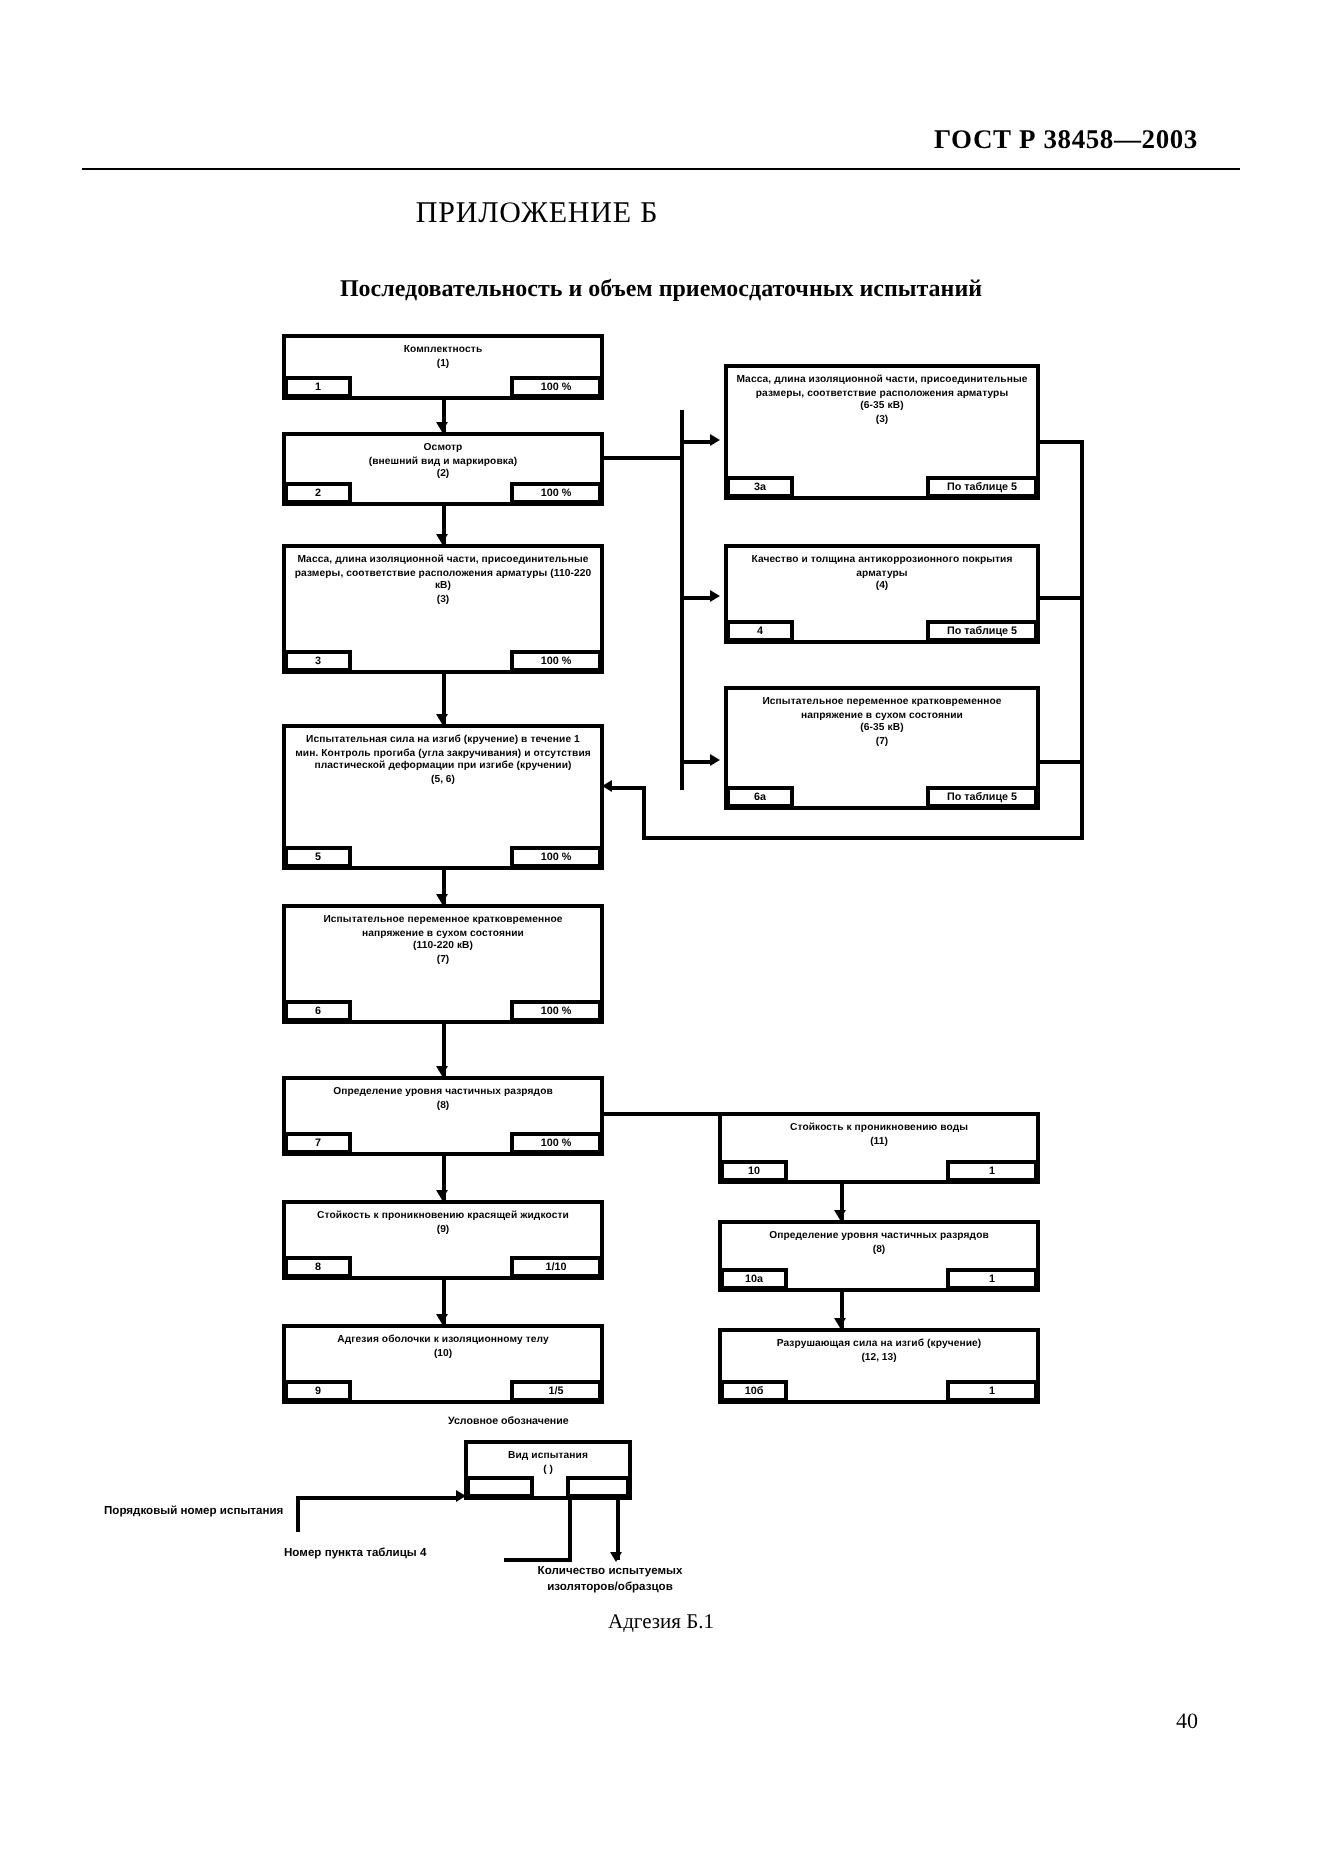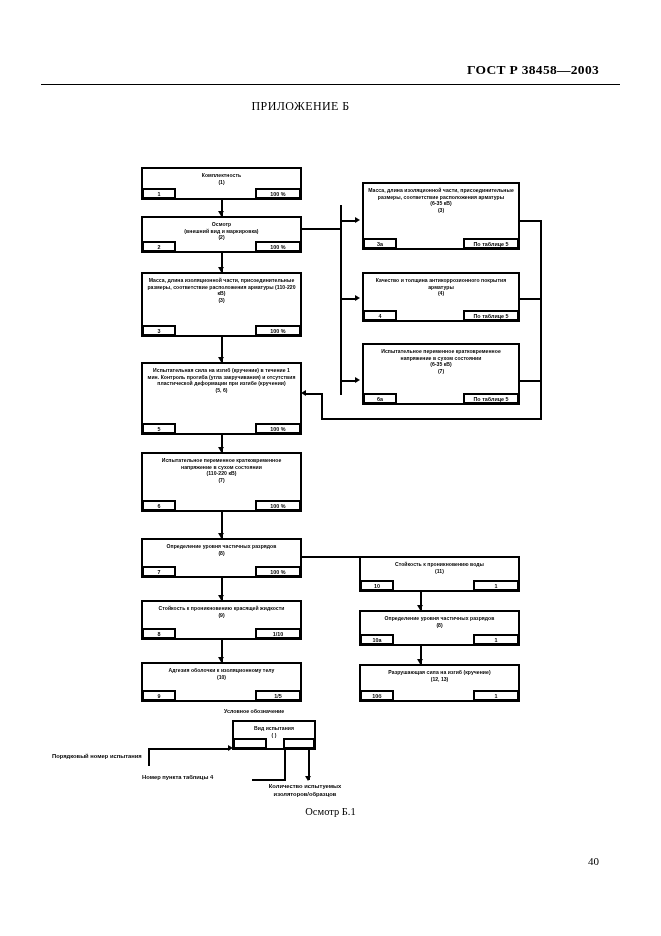--- a/index.html
+++ b/index.html
@@ -41,23 +41,22 @@
     background: #000;
   }
 
   
   .appendix-title {
     position: absolute;
     top: 99px;
     left: 0;
     width: 537px;
     text-align: center;
-    font-size: 12px;
+    font-size: 15px;
     letter-spacing: 0.4px;
-    padding-left: 32px;
   }
   .appendix-sub {
     position: absolute;
     top: 114px;
     left: 0;
     width: 661px;
     text-align: center;
     font-size: 10px;
   }
   .main-title {
@@ -220,20 +219,21 @@
 </style>
 </head>
 <body>
 
 <div class="page">
 
   <div class="std-header">ГОСТ Р 38458—2003</div>
   <div class="header-rule"></div>
 
   <div class="appendix-title">ПРИЛОЖЕНИЕ Б</div>
+  <div class="main-title">Последовательность и объем приемосдаточных испытаний</div>
 
   <div class="chart">
 
     <div class="ln v" style="left:221px; top:199px; height:17px;"></div>
     <div class="arrow down" style="left:217.5px; top:211px;"></div>
 
     <div class="ln v" style="left:221px; top:252px; height:20px;"></div>
     <div class="arrow down" style="left:217.5px; top:267px;"></div>
 
     <div class="ln v" style="left:221px; top:336px; height:26px;"></div>
@@ -432,17 +432,17 @@
 
     <div class="ln v" style="left:308px; top:748px; height:32px;"></div>
     <div class="arrow down" style="left:304.5px; top:776px;"></div>
 
     <div class="legend-label" style="left:52px; top:753px;">Порядковый номер испытания</div>
     <div class="legend-label" style="left:142px; top:774px;">Номер пункта таблицы 4</div>
     <div class="legend-label two-line" style="left:253px; top:782px;">Количество испытуемых изоляторов/образцов</div>
 
   </div>
 
-  <div class="fig-caption">Осмотр Б.1</div>
+  <div class="fig-caption">Адгезия Б.1</div>
 
   <div class="page-num">40</div>
 
 </div>
 
 </body></html>

